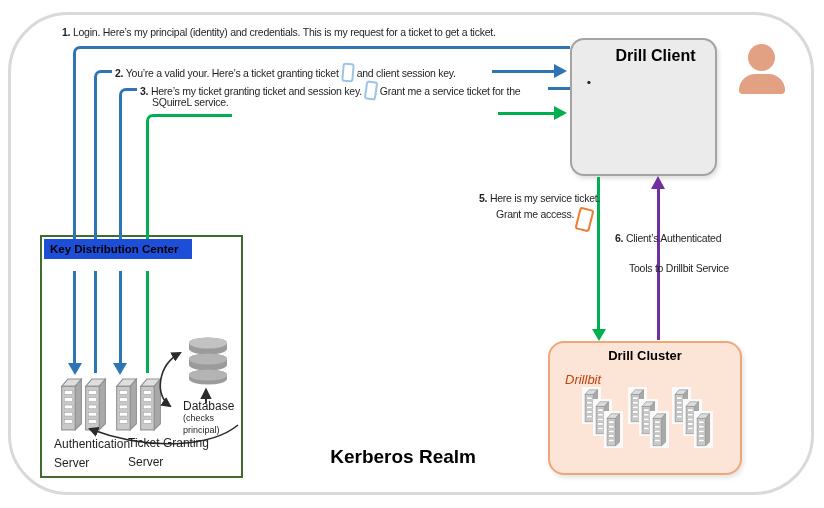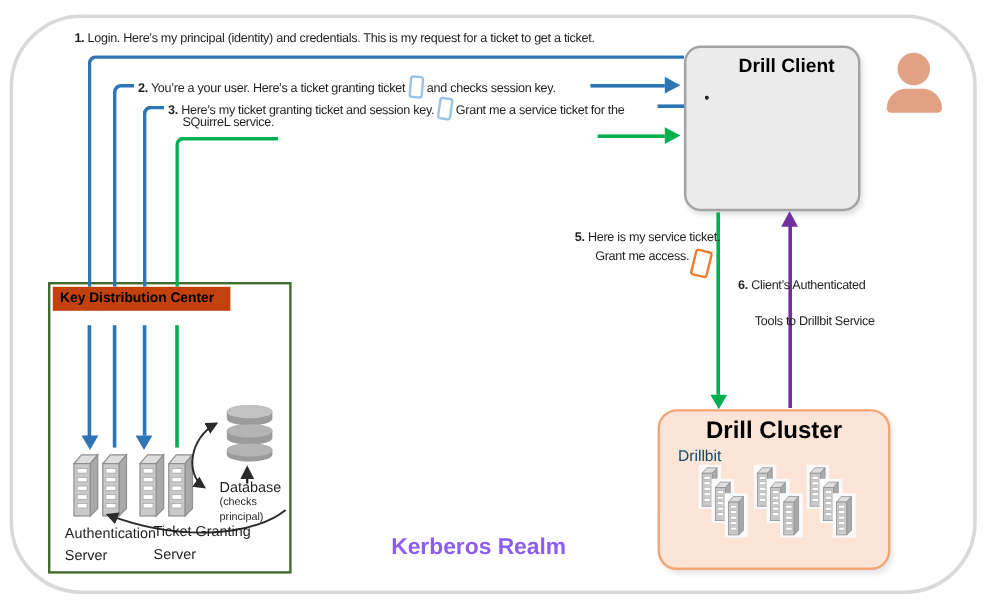--- a/index.html
+++ b/index.html
@@ -36,28 +36,28 @@
   .tri-right{width:0;height:0;border-top:7px solid transparent;border-bottom:7px solid transparent;border-left:13px solid var(--blue);}
   .tri-right.green{border-left-color:var(--green);}
   .tri-up{width:0;height:0;border-left:7px solid transparent;border-right:7px solid transparent;border-bottom:13px solid var(--purple);}
   
   .client-box{left:570px;top:38px;width:147px;height:138px;background:var(--client-fill);border:2px solid var(--client-border);border-radius:14px;box-shadow:2px 3px 4px rgba(0,0,0,.12);}
   .client-title{margin-top:7px;text-align:center;font-weight:bold;font-size:16px;color:#000;margin-left:24px;}
   .client-bullets{margin:10px 0 0 14px;width:122px;font-size:11px;line-height:1.3;}
   .client-bullets li{list-style:none;position:relative;padding-left:13px;margin-bottom:5px;}
   .client-bullets .blt{position:absolute;left:1px;top:0;}
   .kdc-box{left:40px;top:235px;width:203px;height:243px;background:#fff;border:2px solid var(--kdc-border);}
-  .kdc-title{left:44px;top:239px;width:148px;background:#c2410c;font-weight:bold;font-size:11.5px;color:#000;padding:4px 2px 4px 6px;}
+  .kdc-title{left:44px;top:239px;width:148px;background:#1d4ed8;font-weight:bold;font-size:11.5px;color:#000;padding:4px 2px 4px 6px;}
   .kdc-label{font-size:12px;line-height:1.55;color:#1f1f1f;}
   .db-note{font-size:9px;line-height:1.35;}
   .cluster-box{left:548px;top:341px;width:194px;height:134px;background:var(--cluster-fill);border:2.5px solid var(--cluster-border);border-radius:16px;box-shadow:2px 3px 4px rgba(0,0,0,.1);}
-  .cluster-title{margin-top:5px;text-align:center;font-weight:bold;font-size:20px;color:#000;}
-  .drillbit-label{position:absolute;left:15px;top:29px;font-size:13px;color:#0c4a6e;}
+  .cluster-title{margin-top:5px;text-align:center;font-weight:bold;font-size:13px;color:#000;}
+  .drillbit-label{position:absolute;left:15px;top:29px;font-size:13px;color:#c2410c;font-style:italic;}
   .dfs-box{position:absolute;left:22px;top:106px;width:160px;height:23px;background:var(--dfs-fill);border:2px solid var(--dfs-border);border-radius:5px;text-align:center;font-size:11.5px;font-weight:600;line-height:19px;color:#262626;}
-  .realm-label{left:326px;top:446px;width:150px;text-align:left;font-weight:bold;font-size:19px;color:#8b5cf6;}
+  .realm-label{left:326px;top:446px;width:150px;text-align:right;font-weight:bold;font-size:19px;color:#000000;}
   
   .person-head{left:748px;top:44px;width:27px;height:27px;border-radius:50%;background:var(--person);}
   .person-body{left:739px;top:74px;width:46px;height:20px;border-radius:22px 22px 5px 5px;background:var(--person);}
 </style>
 </head>
 <body>
 
 <svg width="0" height="0" style="position:absolute">
   <defs>
     <symbol id="sym-tower" viewBox="0 0 22 52">
@@ -177,21 +177,21 @@
   <div class="abs tri-up" style="left:651px;top:176px"></div>
 
   <div class="abs kdc-title">Key Distribution Center</div>
 
   <div class="abs step" style="left:62px;top:26px">
     <span class="num">1.</span>
     <span>Login.  Here’s my principal (identity) and credentials. This is my request for a ticket to get a ticket.</span>
   </div>
   <div class="abs step" style="left:115px;top:63px">
     <span class="num">2.</span>
-    <span>You’re a your user. Here’s a ticket granting ticket</span><span class="tk"></span><span>and checks session key.</span>
+    <span>You’re a valid your. Here’s a ticket granting ticket</span><span class="tk"></span><span>and client session key.</span>
   </div>
   <div class="abs step" style="left:140px;top:81px">
     <span class="num">3.</span>
     <span>Here’s my ticket granting ticket and session key.</span><span class="tk" style="transform:rotate(8deg)"></span><span>Grant me a service ticket for the</span>
   </div>
   <div class="abs step" style="left:152px;top:96px">
     <span>SQuirreL service.</span>
   </div>
   <div class="abs step" style="left:479px;top:192px">
     <span class="num">5.</span>

